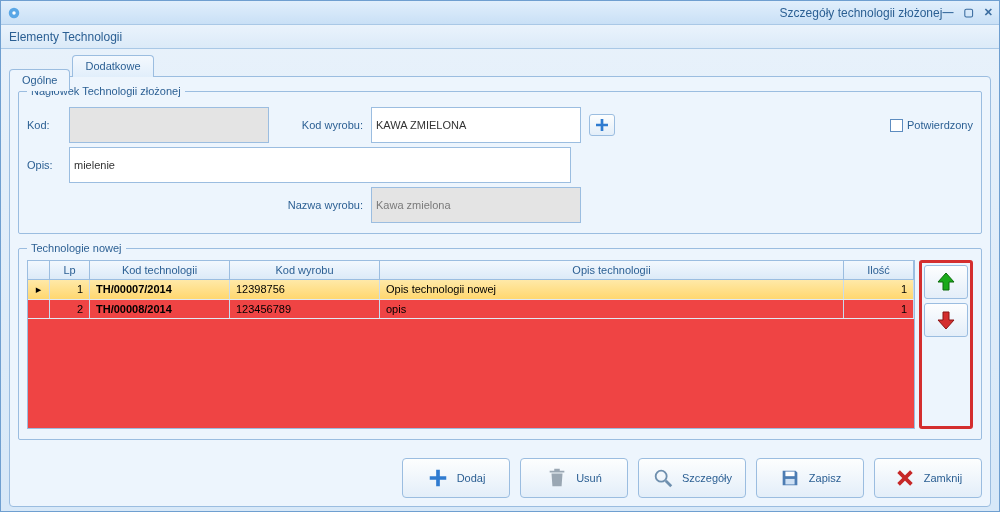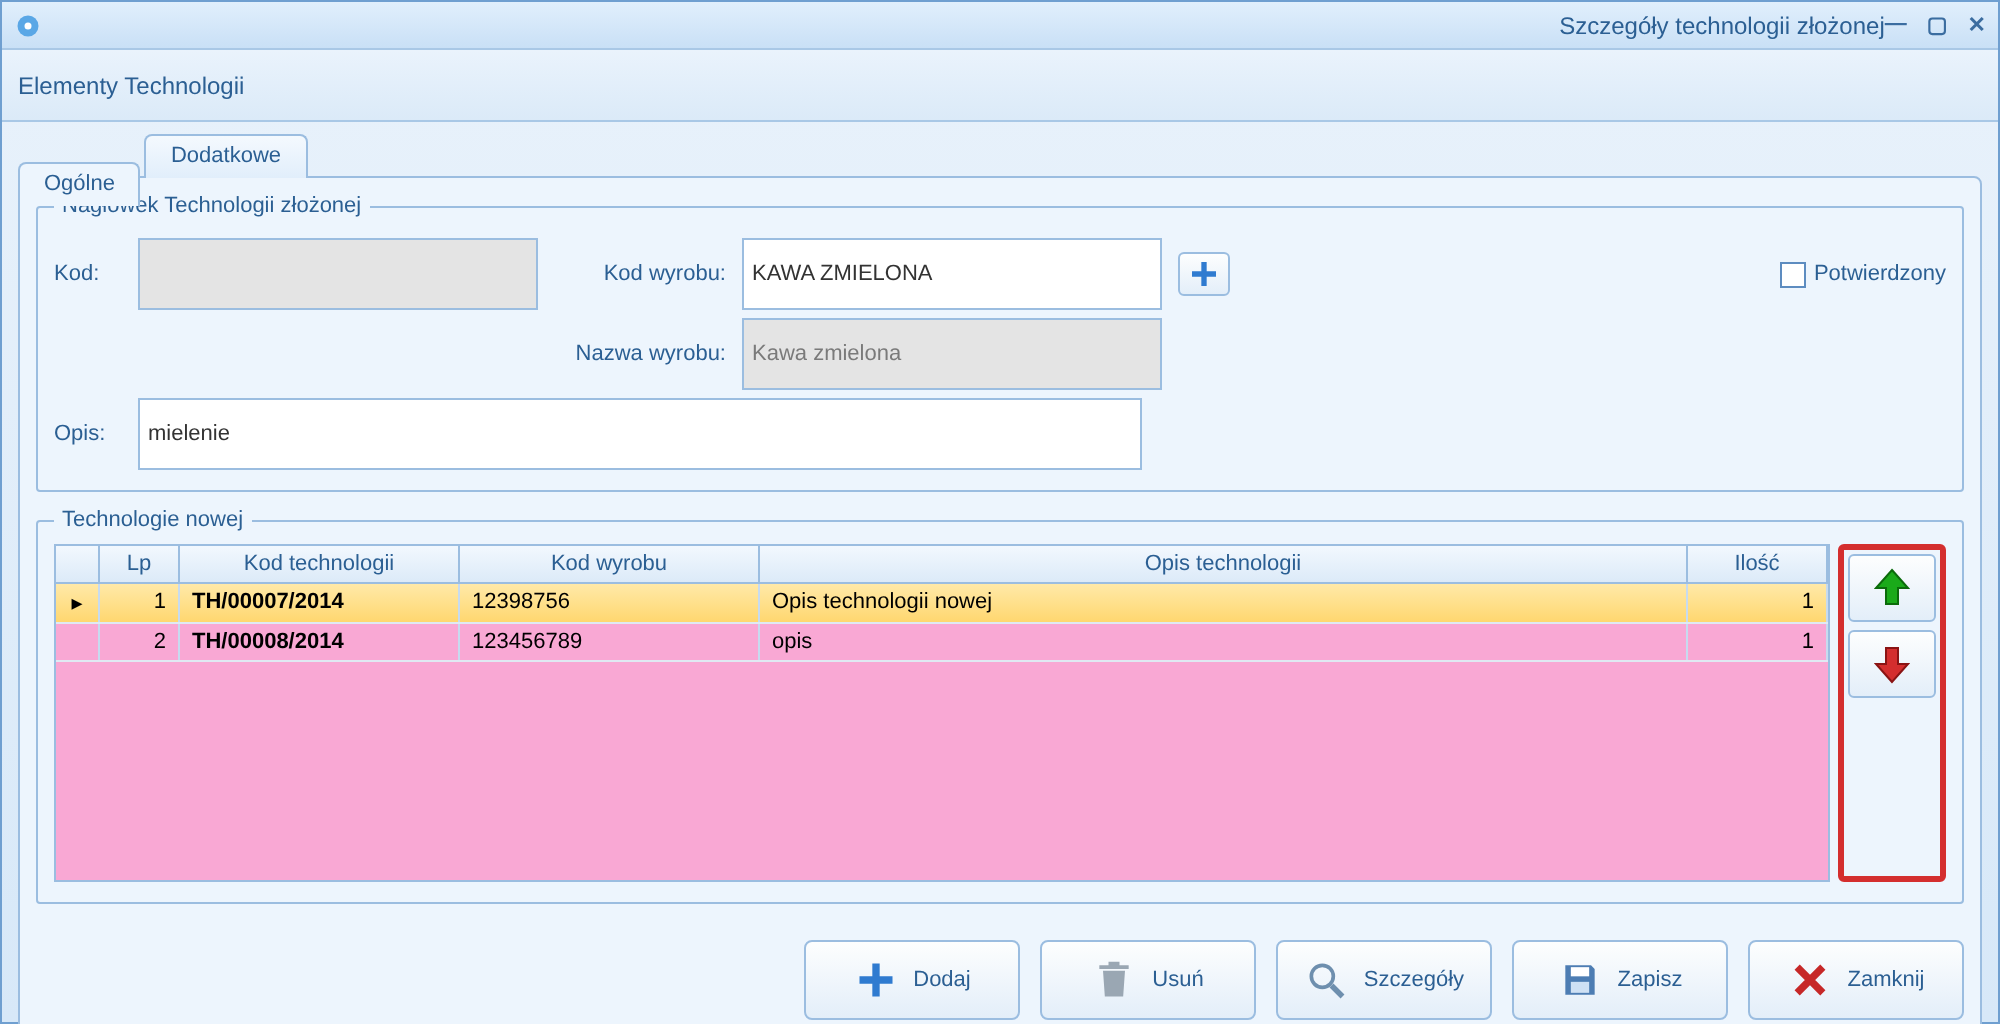--- a/index.html
+++ b/index.html
@@ -3,38 +3,38 @@
 <meta charset="utf-8">
 <style>
   * { box-sizing: border-box; font-family: Tahoma, Arial, sans-serif; font-size: 11px; }
   body { margin: 0; background: #f0f0f0; }
   .window { width: 1000px; height: 512px; background: linear-gradient(#e9f2fb,#d7e8f8); border: 1px solid #6f9fd0; position: relative; }
   .titlebar { height: 24px; background: linear-gradient(#e1effc,#c9e0f6); border-bottom: 1px solid #a9c8e6; display: flex; align-items: center; padding: 0 6px; }
   .titlebar .gear { width: 14px; height: 14px; margin-right: 6px; }
   .titlebar .title { color: #2b5f93; font-size: 12px; flex: 1; text-align: right; }
   .winbtns { display: flex; gap: 10px; color: #3b6da0; font-weight: bold; }
   .winbtns span { cursor: pointer; }
-  .section-hdr { height: 36px; padding: 0 8px; color: #2b5f93; font-size: 12px; display: flex; align-items: center; border-bottom: 1px solid #a9c8e6; background: linear-gradient(#eaf3fc,#dbeaf8); }
+  .section-hdr { height: 24px; padding: 0 8px; color: #2b5f93; font-size: 12px; display: flex; align-items: center; border-bottom: 1px solid #a9c8e6; background: linear-gradient(#eaf3fc,#dbeaf8); }
   .body { padding: 6px 8px 8px 8px; height: calc(100% - 44px); display: flex; flex-direction: column; }
   .tabs { display: flex; gap: 2px; position: relative; z-index: 2; }
   .tab { padding: 4px 12px 5px; border: 1px solid #9bbde0; border-bottom: none; border-radius: 4px 4px 0 0; background: linear-gradient(#f4f9fe,#e1eefb); color: #2b5f93; cursor: pointer; }
   .tab.active { background: #edf5fd; position: relative; top: 14px; }
   .panel { border: 1px solid #9bbde0; background: #edf5fd; border-radius: 0 4px 4px 4px; margin-top: -1px; flex: 1; padding: 8px; display: flex; flex-direction: column; position: relative; }
   fieldset { border: 1px solid #9bbde0; border-radius: 2px; padding: 6px 8px 10px; margin: 0 0 8px 0; }
   legend { color: #2b5f93; padding: 0 4px; }
   .row { display: flex; align-items: center; gap: 8px; margin-top: 4px; }
   .lbl { color: #2b5f93; }
   input[type="text"] { border: 1px solid #9bbde0; background: #fff; height: 36px; padding: 0 4px; color: #333; }
   input[readonly] { background: #e4e4e4; color: #7a7a7a; }
   .iconbtn { width: 26px; height: 22px; border: 1px solid #9bbde0; border-radius: 3px; background: linear-gradient(#fdfefe,#e3eef9); display: inline-flex; align-items: center; justify-content: center; cursor: pointer; }
   .chk { display: flex; align-items: center; gap: 4px; color: #2b5f93; }
   .checkbox-box { width: 13px; height: 13px; border: 1px solid #5d8cc0; background: #fff; }
   .techset { flex: 1; display: flex; flex-direction: column; min-height: 0; }
   .grid-wrap { display: flex; flex: 1; min-height: 0; }
-  .grid { flex: 1; border: 1px solid #9bbde0; background: #f9a8d4; display: flex; flex-direction: column; overflow: hidden; }
+  .grid { flex: 1; border: 1px solid #9bbde0; background: #ef4444; display: flex; flex-direction: column; overflow: hidden; }
   .ghead, .grow { display: flex; }
   .ghead { background: linear-gradient(#f2f8fe,#dceaf8); border-bottom: 1px solid #9bbde0; }
   .gc { border-right: 1px solid #c7dbef; padding: 3px 6px; overflow: hidden; white-space: nowrap; }
   .ghead .gc { text-align: center; color: #2b5f93; font-weight: normal; border-right: 1px solid #9bbde0; }
   .c0 { width: 22px; text-align: center; }
   .c1 { width: 40px; text-align: right; }
   .c2 { width: 140px; font-weight: bold; }
   .c3 { width: 150px; }
   .c4 { flex: 1; }
   .c5 { width: 70px; text-align: right; }
@@ -89,29 +89,29 @@
               </svg>
           </span>
           <span style="flex:1"></span>
           <label class="chk">
             <span class="checkbox-box"></span>
             <span>Potwierdzony</span>
           </label>
         </div>
 
         <div class="row">
+          <span class="lbl" style="width:34px">Opis:</span>
+          <input type="text" style="width: 502px;" value="mielenie">
+        </div>
+
+        <div class="row">
           <span style="width:34px"></span>
           <span style="width:200px"></span>
           <span class="lbl" style="width:86px;text-align:right">Nazwa wyrobu:</span>
           <input type="text" readonly="" style="width: 210px;" value="Kawa zmielona">
-        </div>
-
-        <div class="row">
-          <span class="lbl" style="width:34px">Opis:</span>
-          <input type="text" style="width: 502px;" value="mielenie">
         </div>
       </fieldset>
 
       <fieldset class="techset">
         <legend>Technologie nowej</legend>
         <div class="grid-wrap">
           <div class="grid">
             <div class="ghead">
               <div class="gc c0"></div>
               <div class="gc c1">Lp</div>

